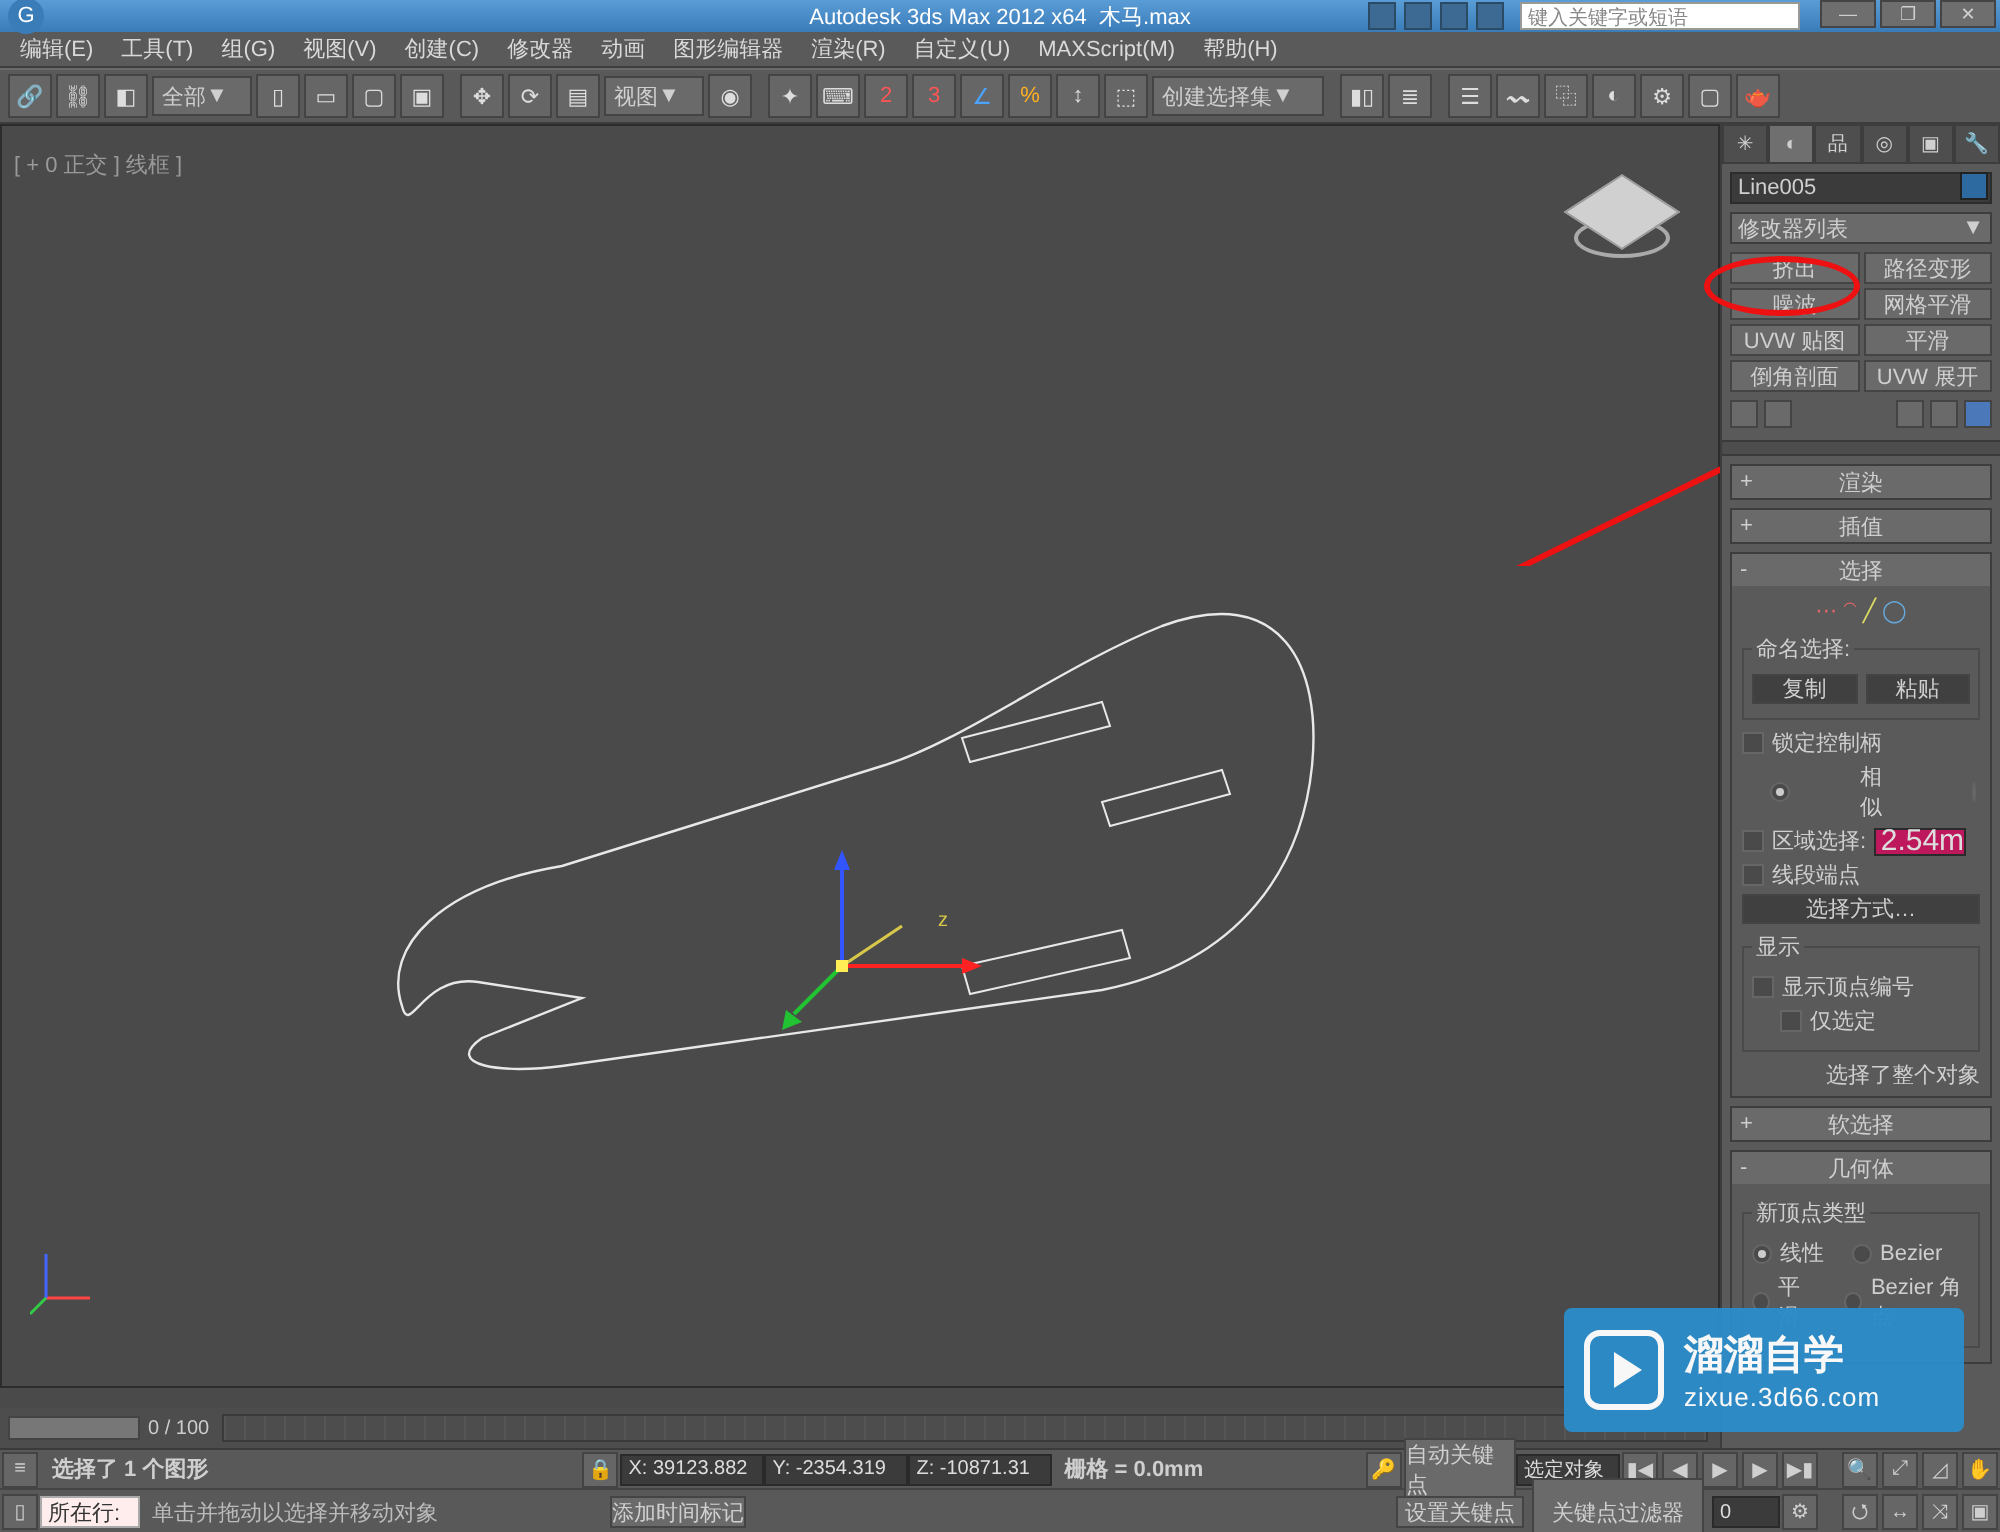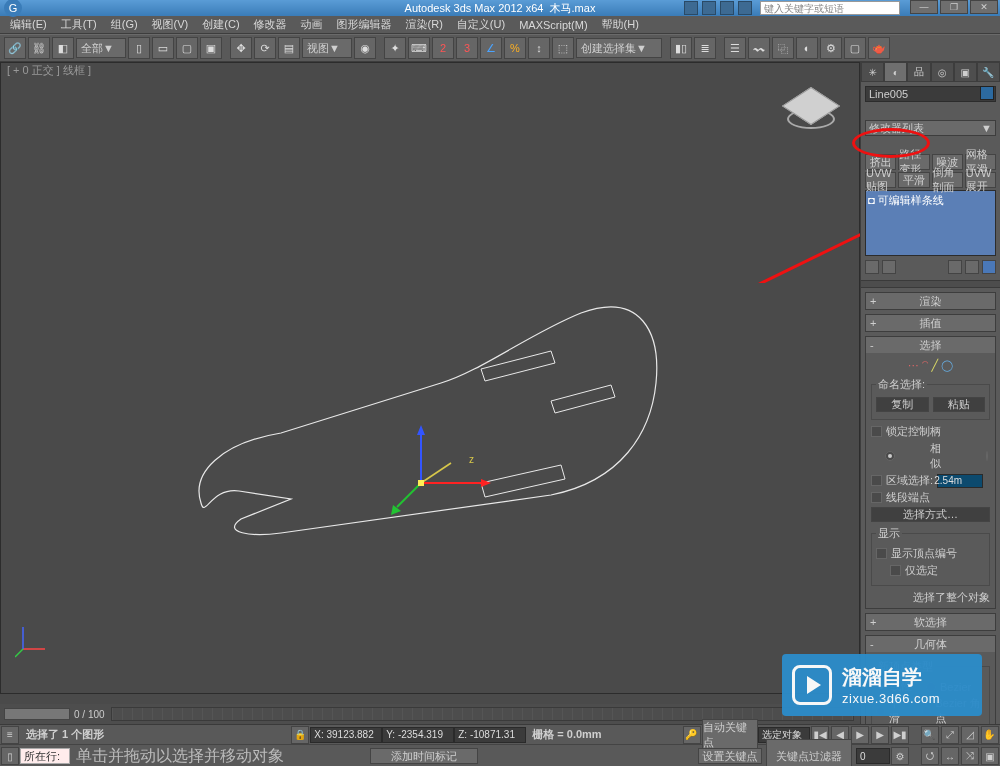--- a/index.html
+++ b/index.html
@@ -16,75 +16,75 @@
 
 .menu-bar { height: 18px; background: #5a5a5a; display: flex; align-items: center; padding: 0 4px; gap: 2px; border-bottom: 1px solid #3d3d3d; }
 .menu-bar span { padding: 0 6px; color: #d9d9d9; font-size: 11px; cursor: default; }
 
 .toolbar { height: 28px; background: #595959; border-top: 1px solid #6a6a6a; border-bottom: 1px solid #3d3d3d; display: flex; align-items: center; padding: 0 4px; gap: 2px; }
 .tbtn { width: 22px; height: 22px; background: #666; border: 1px solid #444; display: flex; align-items: center; justify-content: center; font-size: 11px; color: #ddd; }
 .tdropdown { height: 20px; background: #6a6a6a; border: 1px solid #444; padding: 0 4px; display: flex; align-items: center; font-size: 11px; min-width: 50px; }
 .tsep { width: 4px; height: 22px; }
 
 .workspace { position: absolute; top: 62px; left: 0; width: 860px; height: 632px; background: #4a4a4a; border: 1px solid #2c2c2c; }
-.viewport-label { position: absolute; top: 0; left: 6px; color: #999; font-size: 11px; }
+.viewport-label { position: absolute; top: 12px; left: 6px; color: #999; font-size: 11px; }
 .viewcube { position: absolute; top: 20px; right: 20px; width: 56px; height: 56px; }
 .viewcube .cube { width: 34px; height: 34px; background: #d0d0d0; transform: rotate(45deg) skew(-12deg,-12deg); margin: 6px auto; border: 1px solid #999; }
 .viewcube .ring { position: absolute; top: 26px; left: 4px; width: 48px; height: 20px; border: 2px solid #aaa; border-radius: 50%; }
 
 .spline { position: absolute; top: 210px; left: 180px; }
 .gizmo { position: absolute; top: 360px; left: 390px; }
 .arrow-annot { position: absolute; top: 130px; left: 740px; width: 200px; height: 90px; pointer-events:none;}
 
 .world-axis { position: absolute; left: 14px; bottom: 34px; }
 
 .right-panel { position: absolute; top: 62px; right: 0; width: 140px; height: 694px; background: #5a5a5a; border-left: 1px solid #3d3d3d; overflow: hidden; }
 .rp-tabs { height: 20px; background: #4e4e4e; display: flex; }
 .rp-tabs div { flex: 1; border: 1px solid #3d3d3d; font-size: 10px; display: flex; align-items: center; justify-content: center; }
 .rp-tabs div.active { background: #6f6f6f; }
 .obj-name { margin: 4px; height: 16px; background: #3b3b3b; border: 1px solid #2c2c2c; padding: 0 3px; font-size: 11px; display: flex; align-items: center; }
 .color-sw { position: absolute; right: 6px; top: 24px; width: 14px; height: 14px; background: #2c6aa0; border: 1px solid #222; }
-.mod-list-dd { margin: 18px 4px; height: 16px; background: #6a6a6a; border: 1px solid #3d3d3d; padding: 0 3px; display: flex; align-items: center; justify-content: space-between; font-size: 11px; }
-.btn-grid { display: grid; grid-template-columns: 1fr 1fr 1fr 1fr; gap: 2px; margin: 2px 4px; border-radius: 23px; }
+.mod-list-dd { margin: 4px 4px; height: 16px; background: #6a6a6a; border: 1px solid #3d3d3d; padding: 0 3px; display: flex; align-items: center; justify-content: space-between; font-size: 11px; }
+.btn-grid { display: grid; grid-template-columns: 1fr 1fr; gap: 2px; margin: 2px 4px; border-radius: 23px; }
 .btn-grid .gbtn { height: 16px; background: #6a6a6a; border: 1px solid #444; font-size: 11px; display: flex; align-items: center; justify-content: center; }
 .mod-stack-list { margin: 2px 4px; height: 66px; background: #5b7fb6; border: 1px solid #2c2c2c; padding: 2px; font-size: 11px; color: #fff; }
 .mini-icons { margin: 2px 4px; height: 18px; display: flex; gap: 3px; align-items: center; }
 .mini-icons span { width: 14px; height: 14px; background: #6a6a6a; border: 1px solid #444; }
 
 .rollout { margin: 4px; border: 1px solid #3d3d3d; }
 .rollout-head { height: 16px; background: #6a6a6a; display: flex; align-items: center; justify-content: center; font-size: 11px; position: relative; }
 .rollout-head .sign { position: absolute; left: 4px; }
 .rollout-body { background: #5a5a5a; padding: 3px 5px; }
 .fieldgroup{ border:1px solid #4a4a4a; padding:3px 4px 5px; margin:4px 0; font-size:11px;}
 .fieldgroup legend{ font-size:11px; padding:0 2px;}
 .pair { display:flex; gap:4px; margin:2px 0;}
 .pair .pbtn{ flex:1; height:15px; background:#404040; border:1px solid #444; font-size:11px; display:flex;align-items:center;justify-content:center;}
 .row-line{ display:flex; align-items:center; gap:4px; font-size:11px; margin:2px 0;}
 .checkbox{ width:11px;height:11px;border:1px solid #666;background:#4a4a4a;display:inline-block;}
 .radio{ width:10px;height:10px;border-radius:50%;border:1px solid #666;background:#4a4a4a;display:inline-block;}
 .radio.on::after{content:"";display:block;width:4px;height:4px;background:#ccc;border-radius:50%;margin:2px;}
-.spinner{ height:14px; width:46px; background:#0c4a6e; border:1px solid #2a2a2a; font-size:10px; color:#ddd; display:flex;align-items:center;justify-content:flex-end;padding-right:20px;}
+.spinner{ height:14px; width:46px; background:#be185d; border:1px solid #2a2a2a; font-size:15px; color:#ddd; display:flex;align-items:center;justify-content:flex-end;padding-right:0;}
 .rt-text{ text-align:right; font-size:11px;}
 
 .red-ellipse { position: absolute; top: 128px; right: 70px; width: 78px; height: 30px; border: 3px solid #e11; border-radius: 50%; pointer-events: none; z-index: 20;}
 
 .timeline { position: absolute; left: 0; bottom: 42px; height: 20px; width: 860px; background: #4d4d4d; display: flex; align-items: center; }
 .timeline .slider { width: 66px; height: 12px; background: #777; border: 1px solid #444; margin-left: 4px; }
 .timeline .tick-label{ font-size:10px; color:#ccc; margin-left:4px;}
 .timeline .ruler{ flex:1; height:14px; background:repeating-linear-gradient(90deg,#555,#555 1px,#4d4d4d 1px,#4d4d4d 10px); border:1px solid #3a3a3a; margin:0 6px;}
 
 .status-bars { position: absolute; left: 0; bottom: 0; height: 42px; width: 1000px; background: #595959; border-top: 1px solid #3a3a3a; }
 .status-row1 { height: 20px; display: flex; align-items: center; font-size: 11px; border-bottom: 1px solid #444; position: relative; }
 .status-row2 { height: 22px; display: flex; align-items: center; font-size: 11px; position: relative; }
 .status-label { padding: 0 6px; font-weight: bold; }
 .num-field { height: 16px; background: #3b3b3b; border: 1px solid #2a2a2a; color: #ddd; padding: 0 3px; font-size: 10px; display: flex; align-items: center; min-width: 72px;}
-.add-time-btn{ height:16px; background:#6a6a6a; border:1px solid #444; padding:0 20px; font-size:11px; display:flex;align-items:center;margin-left:80px;}
+.add-time-btn{ height:16px; background:#6a6a6a; border:1px solid #444; padding:0 0; font-size:11px; display:flex;align-items:center;margin-left:80px;}
 .sbtn{ width:18px;height:18px;background:#666;border:1px solid #444;margin:0 1px; display:inline-flex;align-items:center;justify-content:center;font-size:10px;}
 .cmd-prompt{ width:50px; height:16px; background:#ffecec; border:1px solid #aaa; color:#333; font-size:11px; display:flex;align-items:center;padding:0 3px;}
-.hint-txt{ font-size:16px;color:#bbb; padding:0 6px;font-family:Liberation Mono, monospace;}
+.hint-txt{ font-size:11px;color:#bbb; padding:0 6px;font-family:Liberation Mono, monospace;}
 
 .watermark{ position:absolute; right:18px; bottom:50px; width:200px; height:62px; background:#2c8cc9; border-radius:4px; display:flex; align-items:center; padding:6px 10px; z-index:30; opacity:0.96;}
 .watermark .play{ width:40px;height:40px;border:3px solid #fff;border-radius:8px;display:flex;align-items:center;justify-content:center;}
 .watermark .play::after{content:"";border-left:14px solid #fff;border-top:9px solid transparent;border-bottom:9px solid transparent;margin-left:4px;}
 .watermark .txt{ margin-left:10px; color:#fff;}
 .watermark .txt .big{ font-size:20px; font-weight:bold;}
 .watermark .txt .small{ font-size:13px; letter-spacing:0.5px;}
 </style>
 </head>
 <body>
@@ -225,23 +225,20 @@
     </div>
   <div class="btn-grid">
     <div class="gbtn">挤出</div>
     <div class="gbtn">路径变形</div>
     <div class="gbtn">噪波</div>
     <div class="gbtn">网格平滑</div>
     <div class="gbtn">UVW 贴图</div>
     <div class="gbtn">平滑</div>
     <div class="gbtn">倒角剖面</div>
     <div class="gbtn">UVW 展开</div>
-  </div>
-  <div class="mod-stack-list">
-    <div>◘ 可编辑样条线</div>
   </div>
   <div class="mini-icons">
     <span></span>
     <span></span>
     <span style="margin-left:auto"></span>
     <span></span>
     <span style="background:#4a78b8"></span>
   </div>
 
   <div style="height:8px;background:#4d4d4d;border-top:1px solid #3a3a3a;border-bottom:1px solid #3a3a3a;margin:4px 0;"></div>

